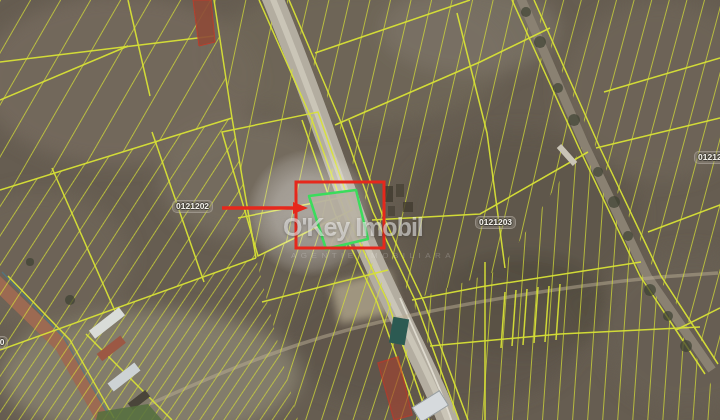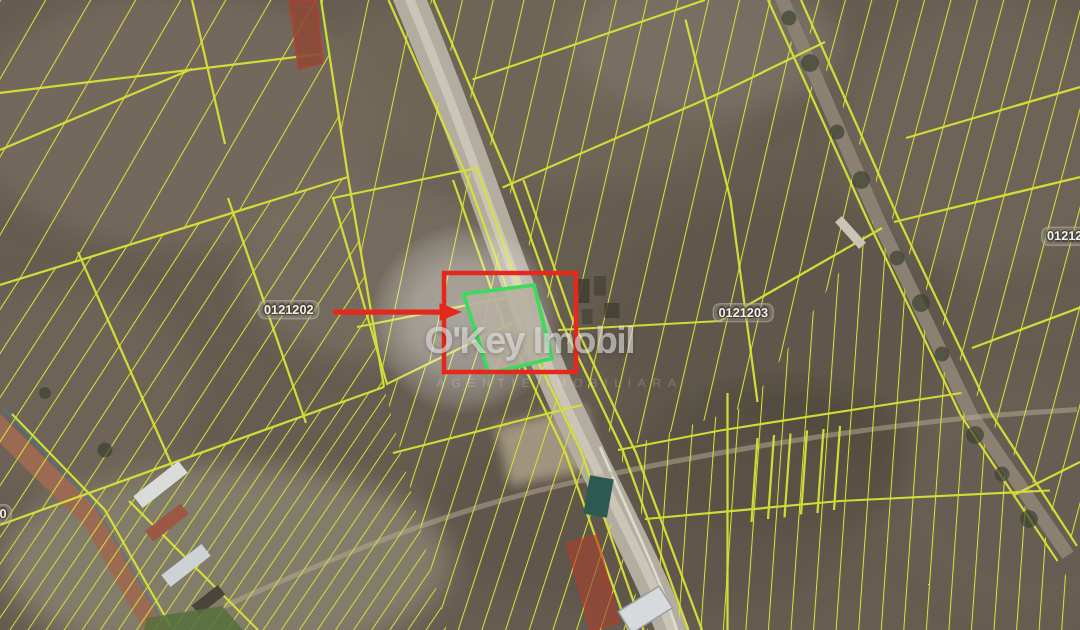--- a/index.html
+++ b/index.html
@@ -10,21 +10,21 @@
   .wm-brand{left:283px;top:213px;font-size:25px;font-weight:bold;letter-spacing:-1px;
             color:rgba(255,255,255,0.52);text-shadow:0 1px 3px rgba(40,40,40,0.35);
             white-space:nowrap;}
   .wm-tagline{left:291px;top:251px;font-size:8px;font-weight:normal;letter-spacing:4.5px;
               color:rgba(255,255,255,0.20);white-space:nowrap;}
   .cad-label{font-size:8.5px;font-weight:bold;color:#f2f0ea;line-height:11px;
              background:rgba(150,145,132,0.45);border:1px solid rgba(230,228,220,0.25);
              border-radius:5px;padding:0 3px;white-space:nowrap;
              text-shadow:-1px 0 1px #3d3a33,1px 0 1px #3d3a33,0 -1px 1px #3d3a33,0 1px 1px #3d3a33;}
   #lab-202{left:139px;top:200px;margin-left:33px;}
-  #lab-203{left:475px;top:202px;}
+  #lab-203{left:475px;top:216px;}
   #lab-204{left:694px;top:151px;}
   #lab-10{left:-9px;top:336px;}
 </style>
 </head>
 <body>
 
 <div id="stage">
 <svg width="720" height="420" viewBox="0 0 720 420">
   <defs>
     <filter id="soft" x="-30%" y="-30%" width="160%" height="160%">

